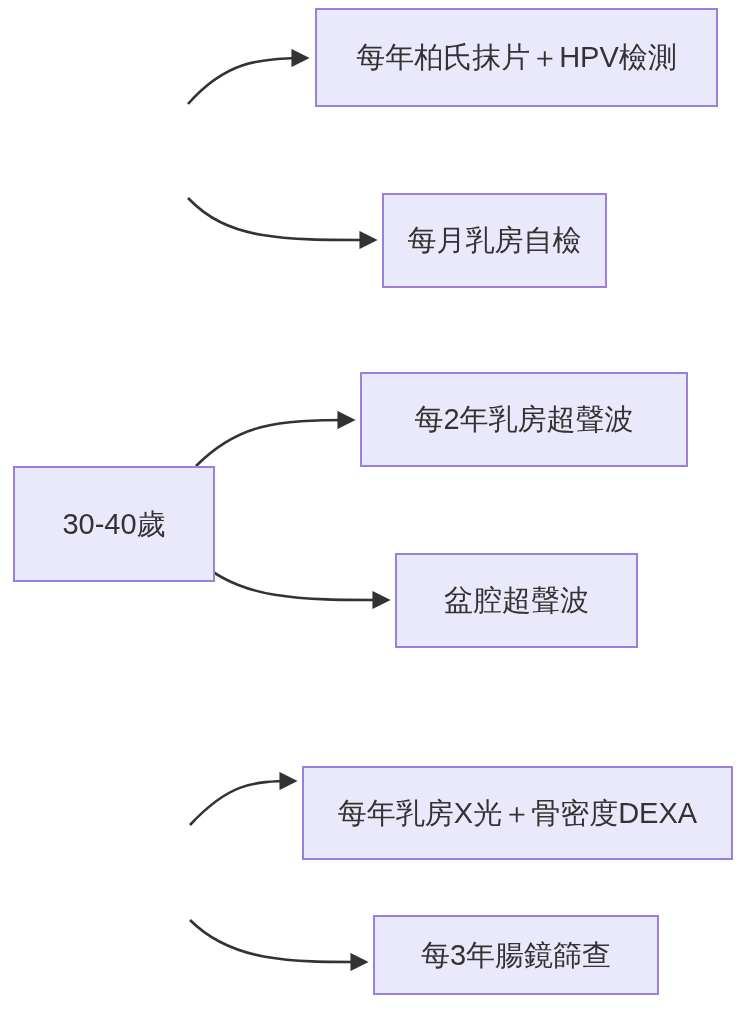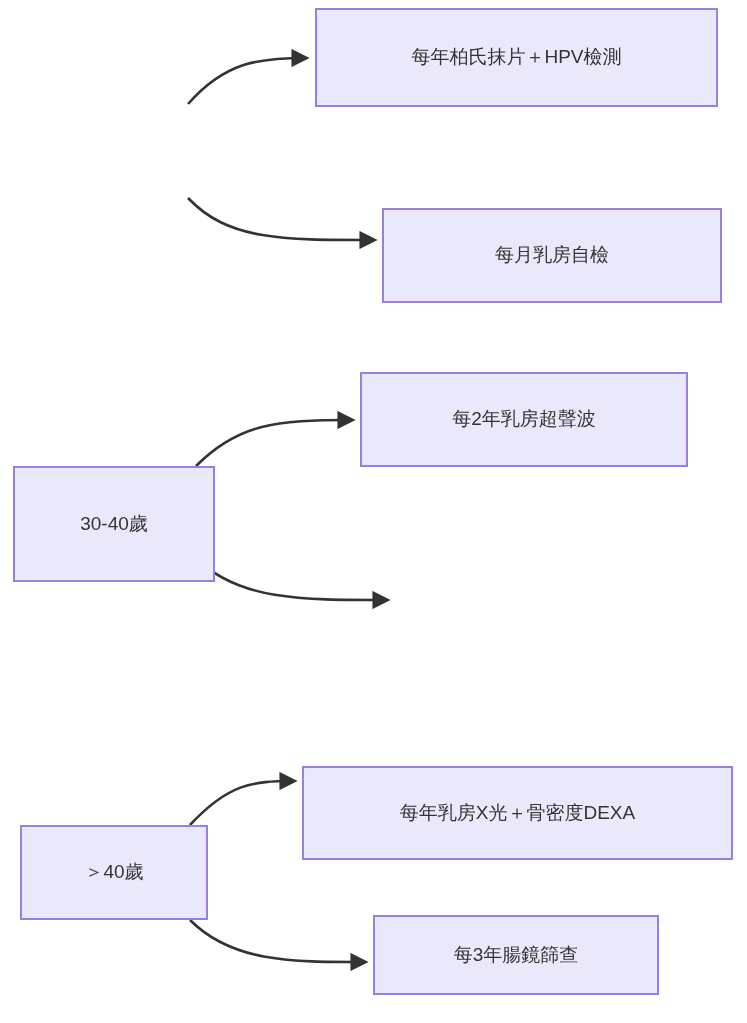--- a/index.html
+++ b/index.html
@@ -34,21 +34,21 @@
   }
   .node{
     position:absolute;
     display:flex;
     align-items:center;
     justify-content:center;
     box-sizing:border-box;
     background:var(--node-fill);
     border:2.5px solid var(--node-border);
     color:var(--text);
-    font-size:19px;
+    font-size:29px;
     line-height:1.2;
     text-align:center;
     white-space:nowrap;
   }
 </style>
 </head>
 <body>
 
 <div class="canvas">
 
@@ -62,26 +62,26 @@
     <path class="edge-path" d="M 188,198 C 228,240 280,240 374,240" marker-end="url(#arrowhead)"></path>
     <path class="edge-path" d="M 196,466 C 238,424 275,420 352,420" marker-end="url(#arrowhead)"></path>
     <path class="edge-path" d="M 196,558 C 238,600 300,600 387,600" marker-end="url(#arrowhead)"></path>
     <path class="edge-path" d="M 190,825 C 228,784 252,781 294,781" marker-end="url(#arrowhead)"></path>
     <path class="edge-path" d="M 190,920 C 232,962 290,962 365,962" marker-end="url(#arrowhead)"></path>
   </svg>
 
 
   <div class="node" style="left:315px; top:8px;   width:403px; height:99px;">每年柏氏抹片＋HPV檢測</div>
 
-  <div class="node" style="left:382px; top:208px; width:340px; height:95px;">每月乳房自檢</div>
+  <div class="node" style="left:382px; top:193px; width:225px; height:95px;">每月乳房自檢</div>
 
   <div class="node" style="left:13px;  top:466px; width:202px; height:116px;">30-40歲</div>
 
   <div class="node" style="left:360px; top:372px; width:328px; height:95px;">每2年乳房超聲波</div>
 
+  <div class="node" style="left:395px; top:553px; width:243px; height:95px;">盆腔超聲波</div>
 
-  <div class="node" style="left:20px;  top:825px; width:188px; height:95px;">＞40歲</div>
 
   <div class="node" style="left:302px; top:734px; width:431px; height:94px;margin-top:32px;">每年乳房X光＋骨密度DEXA</div>
 
   <div class="node" style="left:373px; top:915px; width:286px; height:80px;">每3年腸鏡篩查</div>
 
 </div>
 
 </body></html>

